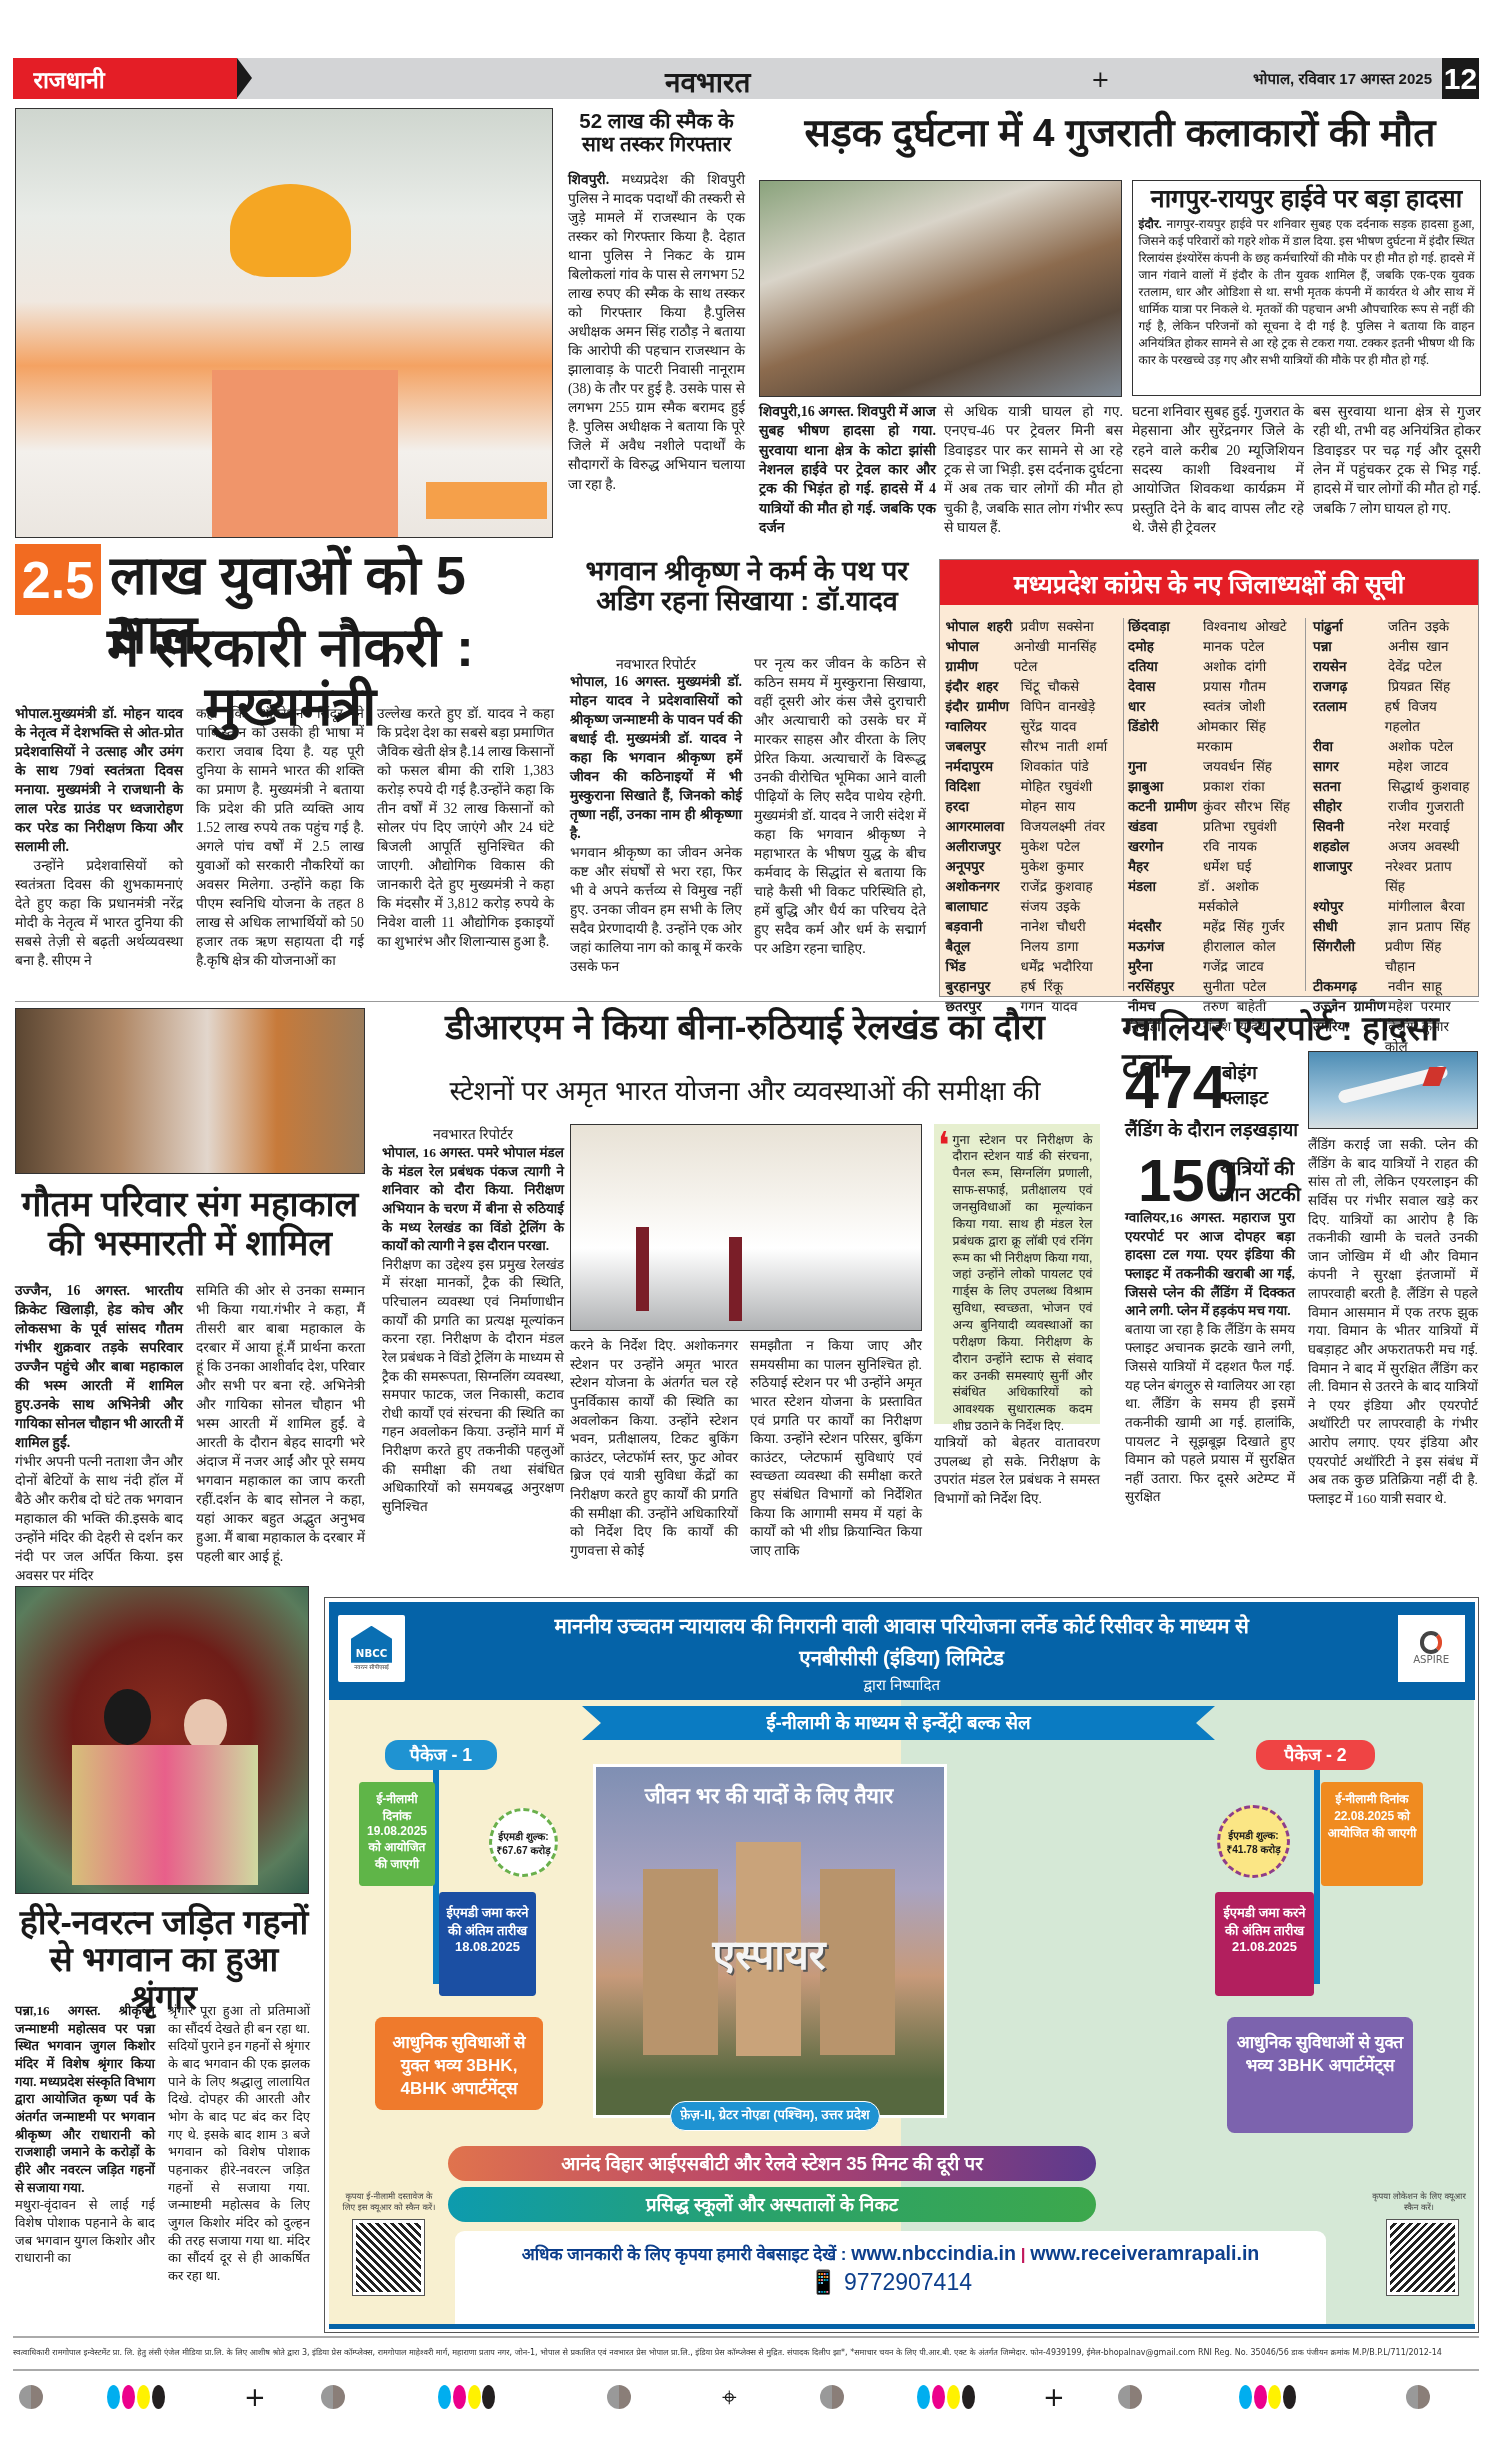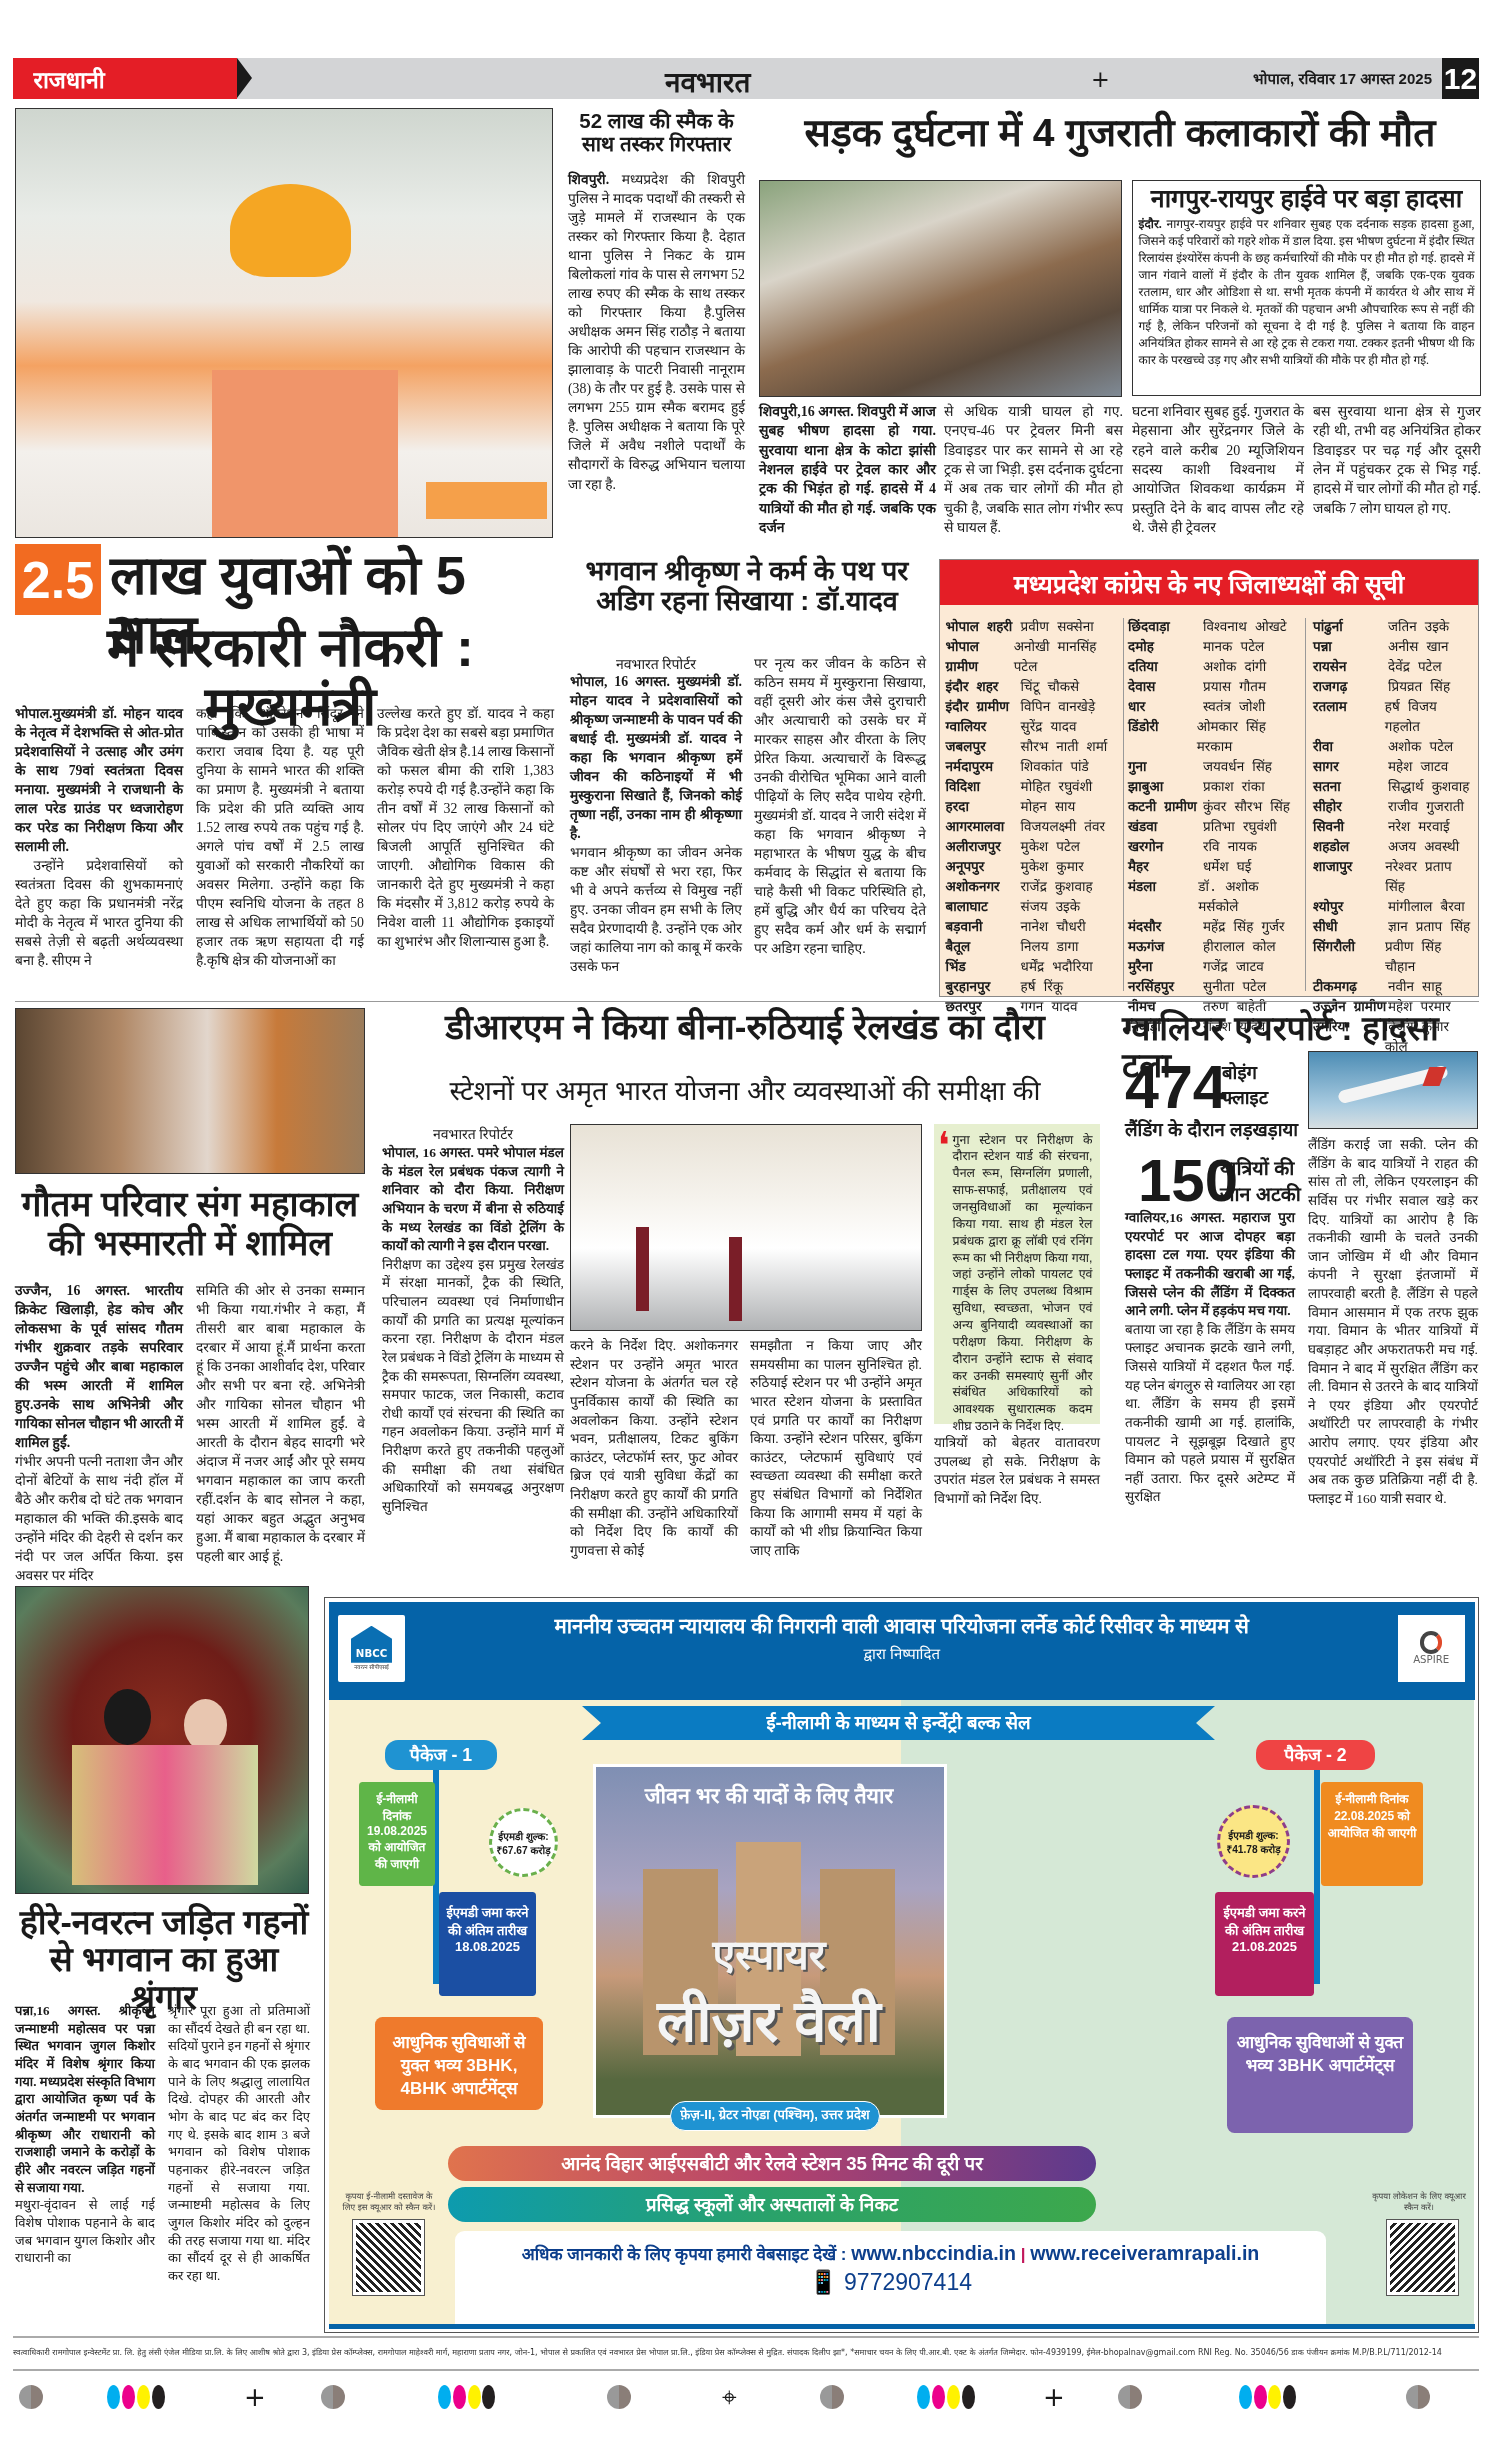--- a/index.html
+++ b/index.html
@@ -351,20 +351,21 @@
 <div class="abs col" style="left:168px;top:2002px;width:142px;font-size:13px;line-height:1.36">श्रृंगार पूरा हुआ तो प्रतिमाओं का सौंदर्य देखते ही बन रहा था. सदियों पुराने इन गहनों से श्रृंगार के बाद भगवान की एक झलक पाने के लिए श्रद्धालु लालायित दिखे. दोपहर की आरती और भोग के बाद पट बंद कर दिए गए थे. इसके बाद शाम 3 बजे भगवान को विशेष पोशाक पहनाकर हीरे-नवरत्न जड़ित गहनों से सजाया गया. जन्माष्टमी महोत्सव के लिए जुगल किशोर मंदिर को दुल्हन की तरह सजाया गया था. मंदिर का सौंदर्य दूर से ही आकर्षित कर रहा था.</div>
 
 <div class="abs ad">
   <div class="abs" style="left:3.7px;top:3.7px;width:1146px;height:98px;background:#0563a8">
     <div class="abs" style="left:9.3px;top:13px;width:30px;height:67px;width:67px;background:#fff;border-radius:1.9px;display:flex;flex-direction:column;align-items:center;justify-content:center">
       <div style="width:41px;height:37px;background:#0a6fb3;clip-path:polygon(50% 0,100% 35%,100% 100%,0 100%,0 35%);color:#fff;font-size:10.2px;font-weight:bold;display:flex;align-items:flex-end;justify-content:center;padding-bottom:3.7px">NBCC</div>
       <div style="font-size:5.6px;color:#333">नवरत्न सीपीएसई</div>
     </div>
     <div class="abs" style="left:112px;top:9.3px;width:922px;text-align:center;color:#fff;font-family:'Liberation Sans',sans-serif">
       <div style="font-size:20.5px;font-weight:bold">माननीय उच्चतम न्यायालय की निगरानी वाली आवास परियोजना लर्नेड कोर्ट रिसीवर के माध्यम से</div>
+      <div style="font-size:20.5px;font-weight:bold;margin-top:3.7px">एनबीसीसी (इंडिया) लिमिटेड</div>
       <div style="font-size:15px;margin-top:3.7px">द्वारा निष्पादित</div>
     </div>
     <div class="abs" style="left:1069px;top:13px;width:67px;height:67px;background:#fff;display:flex;flex-direction:column;align-items:center;justify-content:center;font-size:10.2px;color:#666">
       <div style="width:22.4px;height:22.4px;border-radius:50%;border:4.7px solid #444;border-right-color:#e04a2a"></div>
       <div>ASPIRE</div>
     </div>
   </div>
   <div class="abs" style="left:3.7px;top:102px;width:573px;height:624px;background:#f8f0d0"></div>
   <div class="abs" style="left:576px;top:102px;width:573px;height:624px;background:#d5e8d6"></div>
   <div class="abs" style="left:257px;top:108px;width:633px;height:34px;background:#0a7bc2;color:#fff;font-size:18.6px;font-weight:bold;text-align:center;line-height:34px;font-family:'Liberation Sans',sans-serif;clip-path:polygon(0 0,100% 0,97% 50%,100% 100%,0 100%,3% 50%)">ई-नीलामी के माध्यम से इन्वेंट्री बल्क सेल</div>
@@ -375,21 +376,20 @@
   <div class="abs" style="left:164px;top:210px;width:69px;height:69px;border-radius:50%;background:#fff;border:3.7px dashed #6ab04c;font-size:10.2px;font-weight:bold;text-align:center;display:flex;align-items:center;justify-content:center;font-family:'Liberation Sans',sans-serif">ईएमडी शुल्क: ₹67.67 करोड़</div>
   <div class="abs pill" style="left:114px;top:294px;width:97px;height:104px;background:#1b4fa3;font-size:13px;padding:11.2px 5.6px;border-radius:3.7px">ईएमडी जमा करने की अंतिम तारीख 18.08.2025</div>
   <div class="abs pill" style="left:50px;top:419px;width:168px;height:93px;background:#ef7a2c;font-size:17px;padding:13px 7.5px;border-radius:7.5px">आधुनिक सुविधाओं से युक्त भव्य 3BHK, 4BHK अपार्टमेंट्स</div>
 
   <div class="abs" style="left:268px;top:166px;width:354px;height:354px;border:3.7px solid #fff;background:linear-gradient(180deg,#7f8fb3 0%,#a8a3c1 35%,#c79a7a 60%,#56683f 90%)">
     <div class="abs" style="left:0;top:13px;width:346px;text-align:center;color:#fff;font-size:21.4px;font-weight:bold;font-family:'Liberation Sans',sans-serif">जीवन भर की यादों के लिए तैयार</div>
     <div class="abs" style="left:47px;top:102px;width:75px;height:186px;background:#b8946c"></div>
     <div class="abs" style="left:140px;top:75px;width:65px;height:214px;background:#c9a37a"></div>
     <div class="abs" style="left:224px;top:102px;width:75px;height:186px;background:#b8946c"></div>
     <div class="abs" style="left:0;top:158px;width:346px;text-align:center;color:#f4f4f4;font-size:41px;font-weight:bold;text-shadow:1.9px 1.9px 0 #555;font-family:'Liberation Sans',sans-serif">एस्पायर</div>
-    <div class="abs" style="left:0;top:212px;width:346px;text-align:center;color:#f4f4f4;font-size:58px;font-weight:bold;text-shadow:2.8px 2.8px 0 #555;font-family:'Liberation Sans',sans-serif">लीज़र वैली</div>
   </div>
   <div class="abs pill" style="left:345px;top:503px;width:210px;height:30px;background:#1f93d2;border:1.9px solid #fff;font-size:13px;line-height:26px;border-radius:15px">फ़ेज़-II, ग्रेटर नोएडा (पश्चिम), उत्तर प्रदेश</div>
   <div class="abs pill" style="left:123px;top:548px;width:648px;height:35px;background:linear-gradient(90deg,#e0734d,#b5426c,#5c3a8d);font-size:18.6px;line-height:35px;border-radius:17.7px">आनंद विहार आईएसबीटी और रेलवे स्टेशन 35 मिनट की दूरी पर</div>
   <div class="abs pill" style="left:123px;top:589px;width:648px;height:35px;background:linear-gradient(90deg,#0d9bae,#2aa26a,#3da84c);font-size:18.6px;line-height:35px;border-radius:17.7px">प्रसिद्ध स्कूलों और अस्पतालों के निकट</div>
 
   <div class="abs" style="left:989px;top:144px;width:5.6px;height:242px;background:#0a7bc2"></div>
   <div class="abs pill" style="left:931px;top:142px;width:119px;height:30px;background:#ef4444;font-size:17.7px;line-height:30px">पैकेज - 2</div>
   <div class="abs pill" style="left:996px;top:184px;width:102px;height:104px;background:#f08b20;font-size:12px;padding:7.5px 3.7px;border-radius:3.7px">ई-नीलामी दिनांक 22.08.2025 को आयोजित की जाएगी</div>
   <div class="abs" style="left:892px;top:207px;width:73px;height:73px;border-radius:50%;background:#fbe685;border:3.7px dashed #8e3d8a;font-size:10.2px;font-weight:bold;text-align:center;display:flex;align-items:center;justify-content:center;font-family:Liberation Sans, sans-serif">ईएमडी शुल्क: ₹41.78 करोड़</div>
   <div class="abs pill" style="left:890px;top:294px;width:99px;height:104px;background:#b21f5e;font-size:13px;padding:11.2px 5.6px;border-radius:3.7px">ईएमडी जमा करने की अंतिम तारीख 21.08.2025</div>

